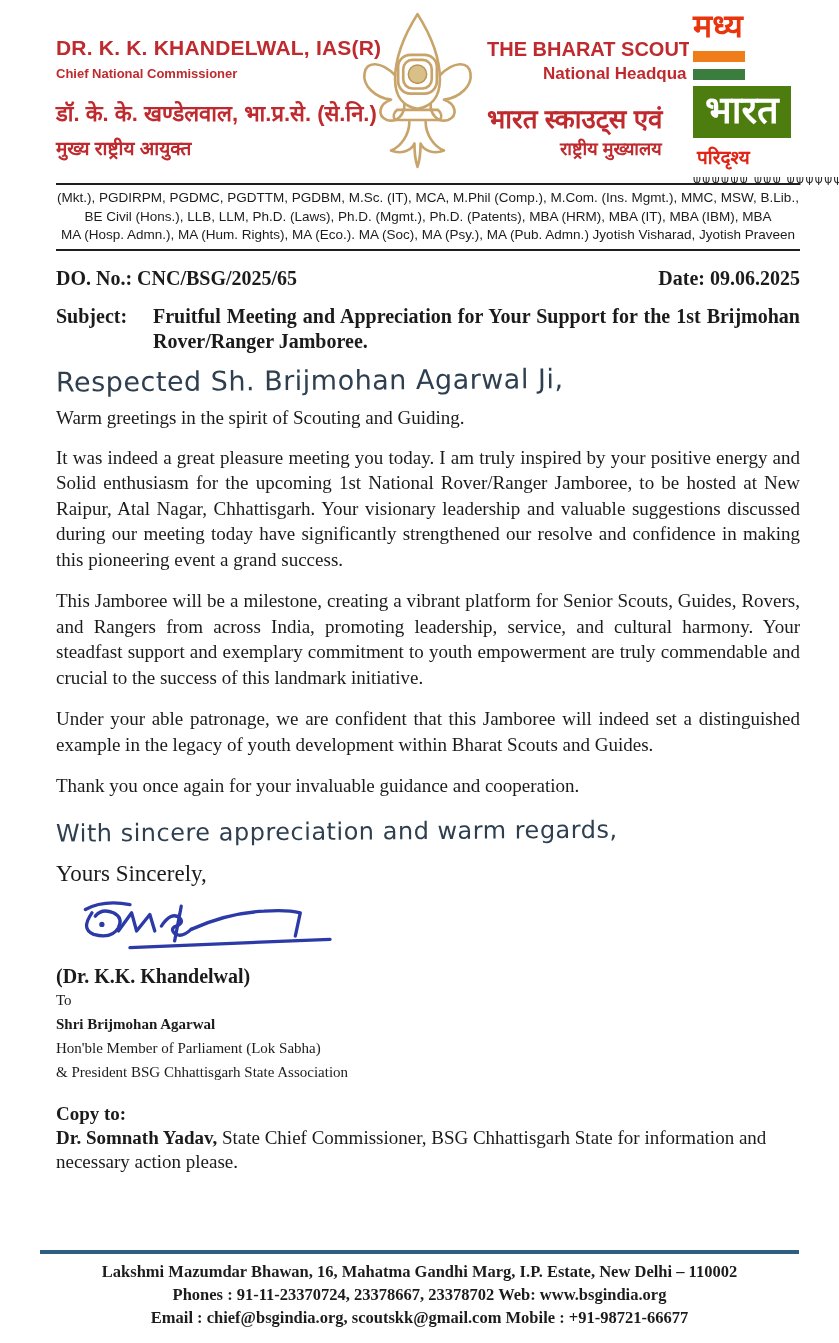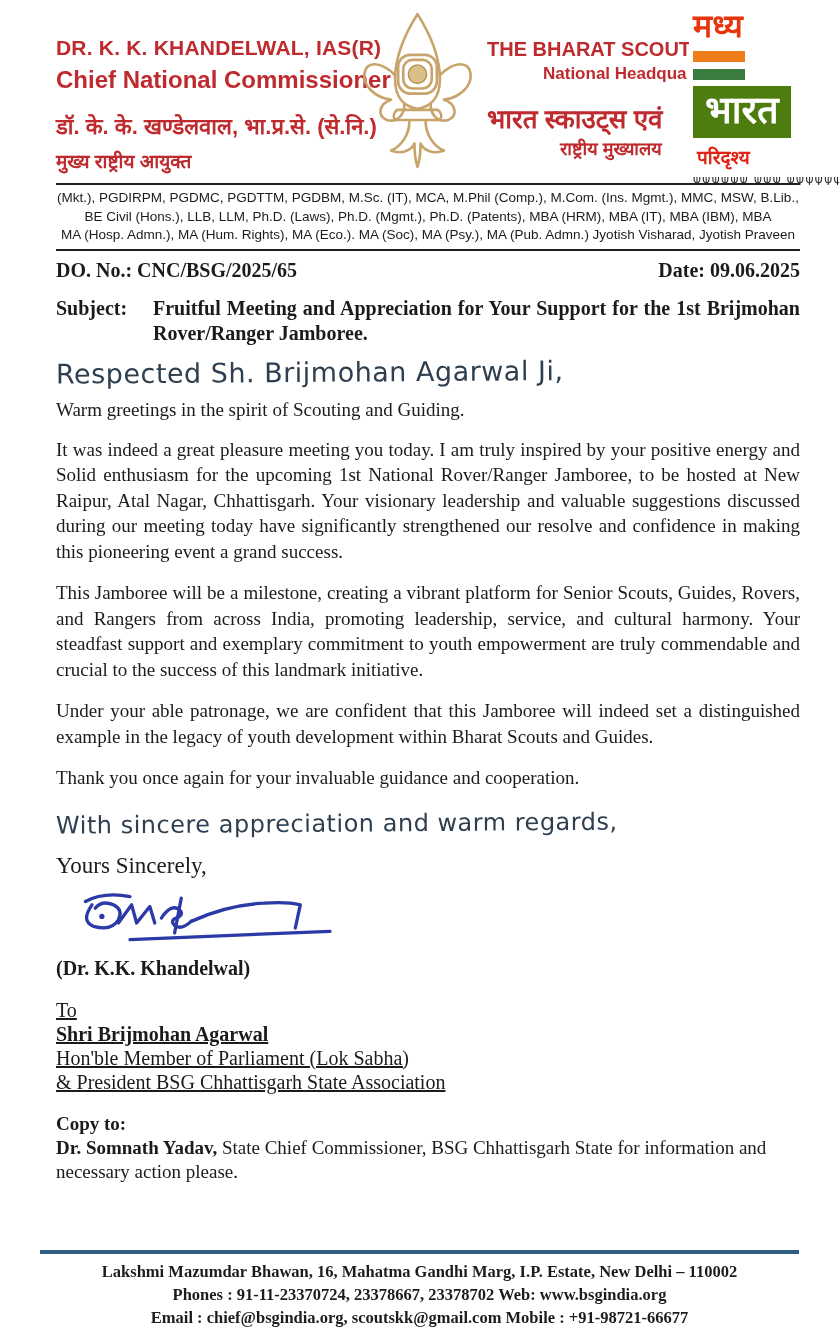--- a/index.html
+++ b/index.html
@@ -4,21 +4,21 @@
 <style>
   html,body{margin:0;padding:0;background:#e8e8e8;}
   .page{
     position:relative;width:839px;height:1343px;background:#ffffff;
     margin:0 auto;overflow:hidden;
     font-family:"Liberation Serif",serif;color:#1b1b1b;
   }
   
   .hdr-left{position:absolute;left:56px;top:36px;color:#bf2a2e;font-family:"Liberation Sans",sans-serif;}
   .hdr-left .l1{font-size:21px;font-weight:bold;letter-spacing:.2px;}
-  .hdr-left .l2{font-size:24px;font-weight:bold;margin-top:6px;}
+  .hdr-left .l2{font-size:13px;font-weight:bold;margin-top:6px;}
   .hdr-left .l3{font-size:22px;font-weight:bold;margin-top:16px;}
   .hdr-left .l4{font-size:19px;margin-top:8px;font-weight:bold;}
   .org-line{position:absolute;color:#bf2a2e;font-family:"Liberation Sans",sans-serif;white-space:nowrap;}
   .org1{left:487px;top:38px;font-size:20px;font-weight:bold;}
   .org2{left:543px;top:64px;font-size:17px;font-weight:bold;}
   .org3{left:487px;top:100px;font-size:26px;font-weight:bold;}
   .org4{left:560px;top:136px;font-size:18px;font-weight:bold;}
   .emblem{position:absolute;left:355px;top:8px;}
   
   .wm{position:absolute;right:0;top:8px;width:150px;height:152px;background:#ffffff;z-index:6;padding-left:4px;box-sizing:border-box;}
@@ -29,36 +29,36 @@
   .bar-saffron{background:#ef7d1a;}
   .bar-green{background:#3a7d3f;}
   .wm-bharat{display:inline-block;background:#4d7c0f;color:#ffffff;font-family:"Liberation Sans",sans-serif;font-weight:bold;font-size:38px;line-height:1.1;padding:4px 12px 6px 12px;margin-top:6px;text-align:center;}
   .wm-pari{font-family:"Liberation Sans",sans-serif;font-weight:bold;font-size:19px;color:#e02415;margin-top:6px;margin-left:4px;}
   .wm-fig{font-family:"DejaVu Sans",sans-serif;font-size:10px;color:#222;letter-spacing:1.5px;margin-top:6px;white-space:nowrap;overflow:hidden;text-align:center;}
   
   .flow{position:absolute;left:56px;top:183px;width:744px;}
   .rule{border-top:2px solid #1f1f1f;}
   .quals{font-family:"Liberation Sans",sans-serif;font-size:13.5px;line-height:18.5px;text-align:center;color:#1c1c1c;padding:4px 0 4px 0;}
   
-  .do-line{display:flex;justify-content:space-between;font-weight:bold;font-size:20px;margin-top:8px;}
+  .do-line{display:flex;justify-content:space-between;font-weight:bold;font-size:20px;margin-top:16px;}
   
   .subject{display:flex;margin-top:14px;font-weight:bold;font-size:20px;line-height:25px;}
   .subject .lab{flex:0 0 97px;}
   .subject .txt{flex:1;text-align:justify;}
   
   .hand{font-family:"DejaVu Sans",sans-serif;color:#2e3f50;transform:rotate(-.4deg);letter-spacing:.5px;}
   .salutation{font-size:27px;margin-top:10px;}
   .closing-hand{font-size:24px;margin-top:18px;}
   
   .greeting{font-size:19px;margin-top:12px;}
   p.para{font-size:19px;line-height:25.5px;text-align:justify;margin:16px 0 0 0;}
   .yours{font-size:23px;margin-top:16px;}
   .sig{margin-top:6px;}
   .signer{font-weight:bold;font-size:20px;margin-top:6px;}
-  .to-block{font-size:20px;line-height:24px;margin-top:18px;text-decoration:underline;}
+  .to-block{font-size:15px;line-height:24px;}
   .to-block .bold{font-weight:bold;}
   .copy-block{font-size:19px;line-height:24px;margin-top:18px;}
   .copy-block .lab{font-weight:bold;}
   .copy-block .bold{font-weight:bold;}
   
   .footer{position:absolute;left:40px;right:40px;top:1250px;text-align:center;}
   .footer .frule{border-top:4px solid #2e5f80;margin-bottom:6px;}
   .footer .fl{font-size:16.5px;line-height:23px;font-weight:600;color:#1c1c1c;}
 </style>
 </head>

